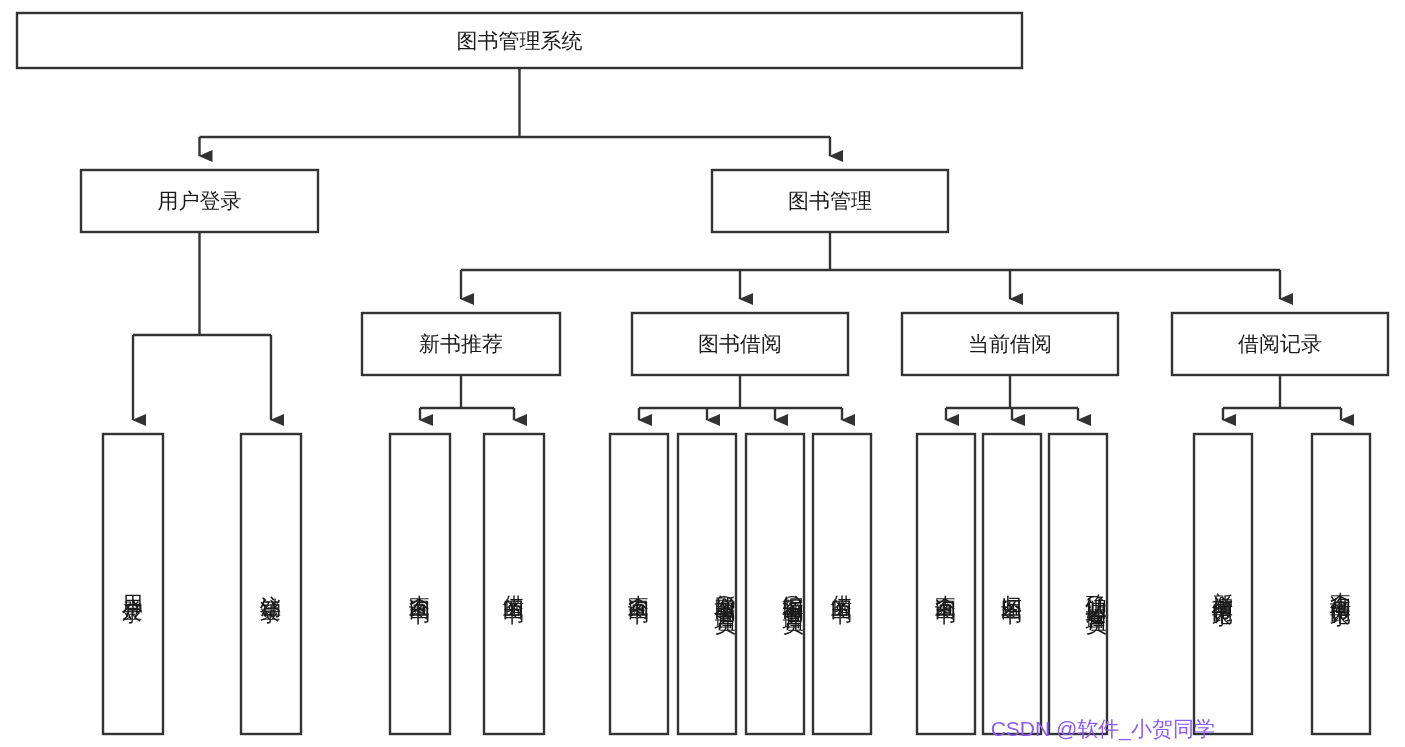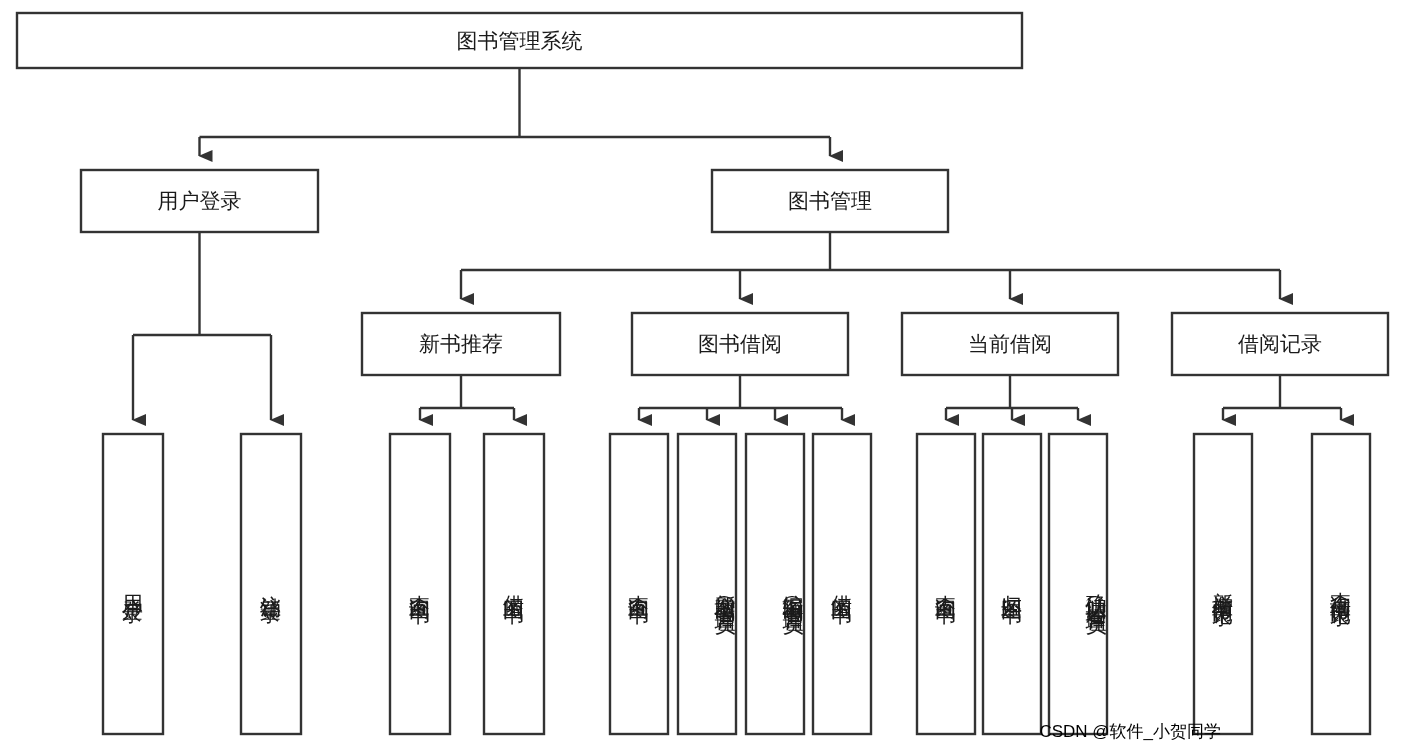--- a/index.html
+++ b/index.html
@@ -67,25 +67,25 @@
     letter-spacing: 3px;
     color: #1a1a1a;
     display: flex;
     align-items: center;
     justify-content: center;
     white-space: nowrap;
     pointer-events: none;
   }
   .watermark {
     position: absolute;
-    right: 14px;
+    right: 20px;
     bottom: 4px;
     font-family: "Liberation Sans", "DejaVu Sans", sans-serif;
-    font-size: 17px;
-    color: #000000;
+    font-size: 21px;
+    color: #8b5cf6;
     white-space: nowrap;
   }
 </style>
 </head>
 <body>
 
 <div id="diagram-root">
 
   <svg id="flow" viewBox="0 0 1405 747">
     <defs>

